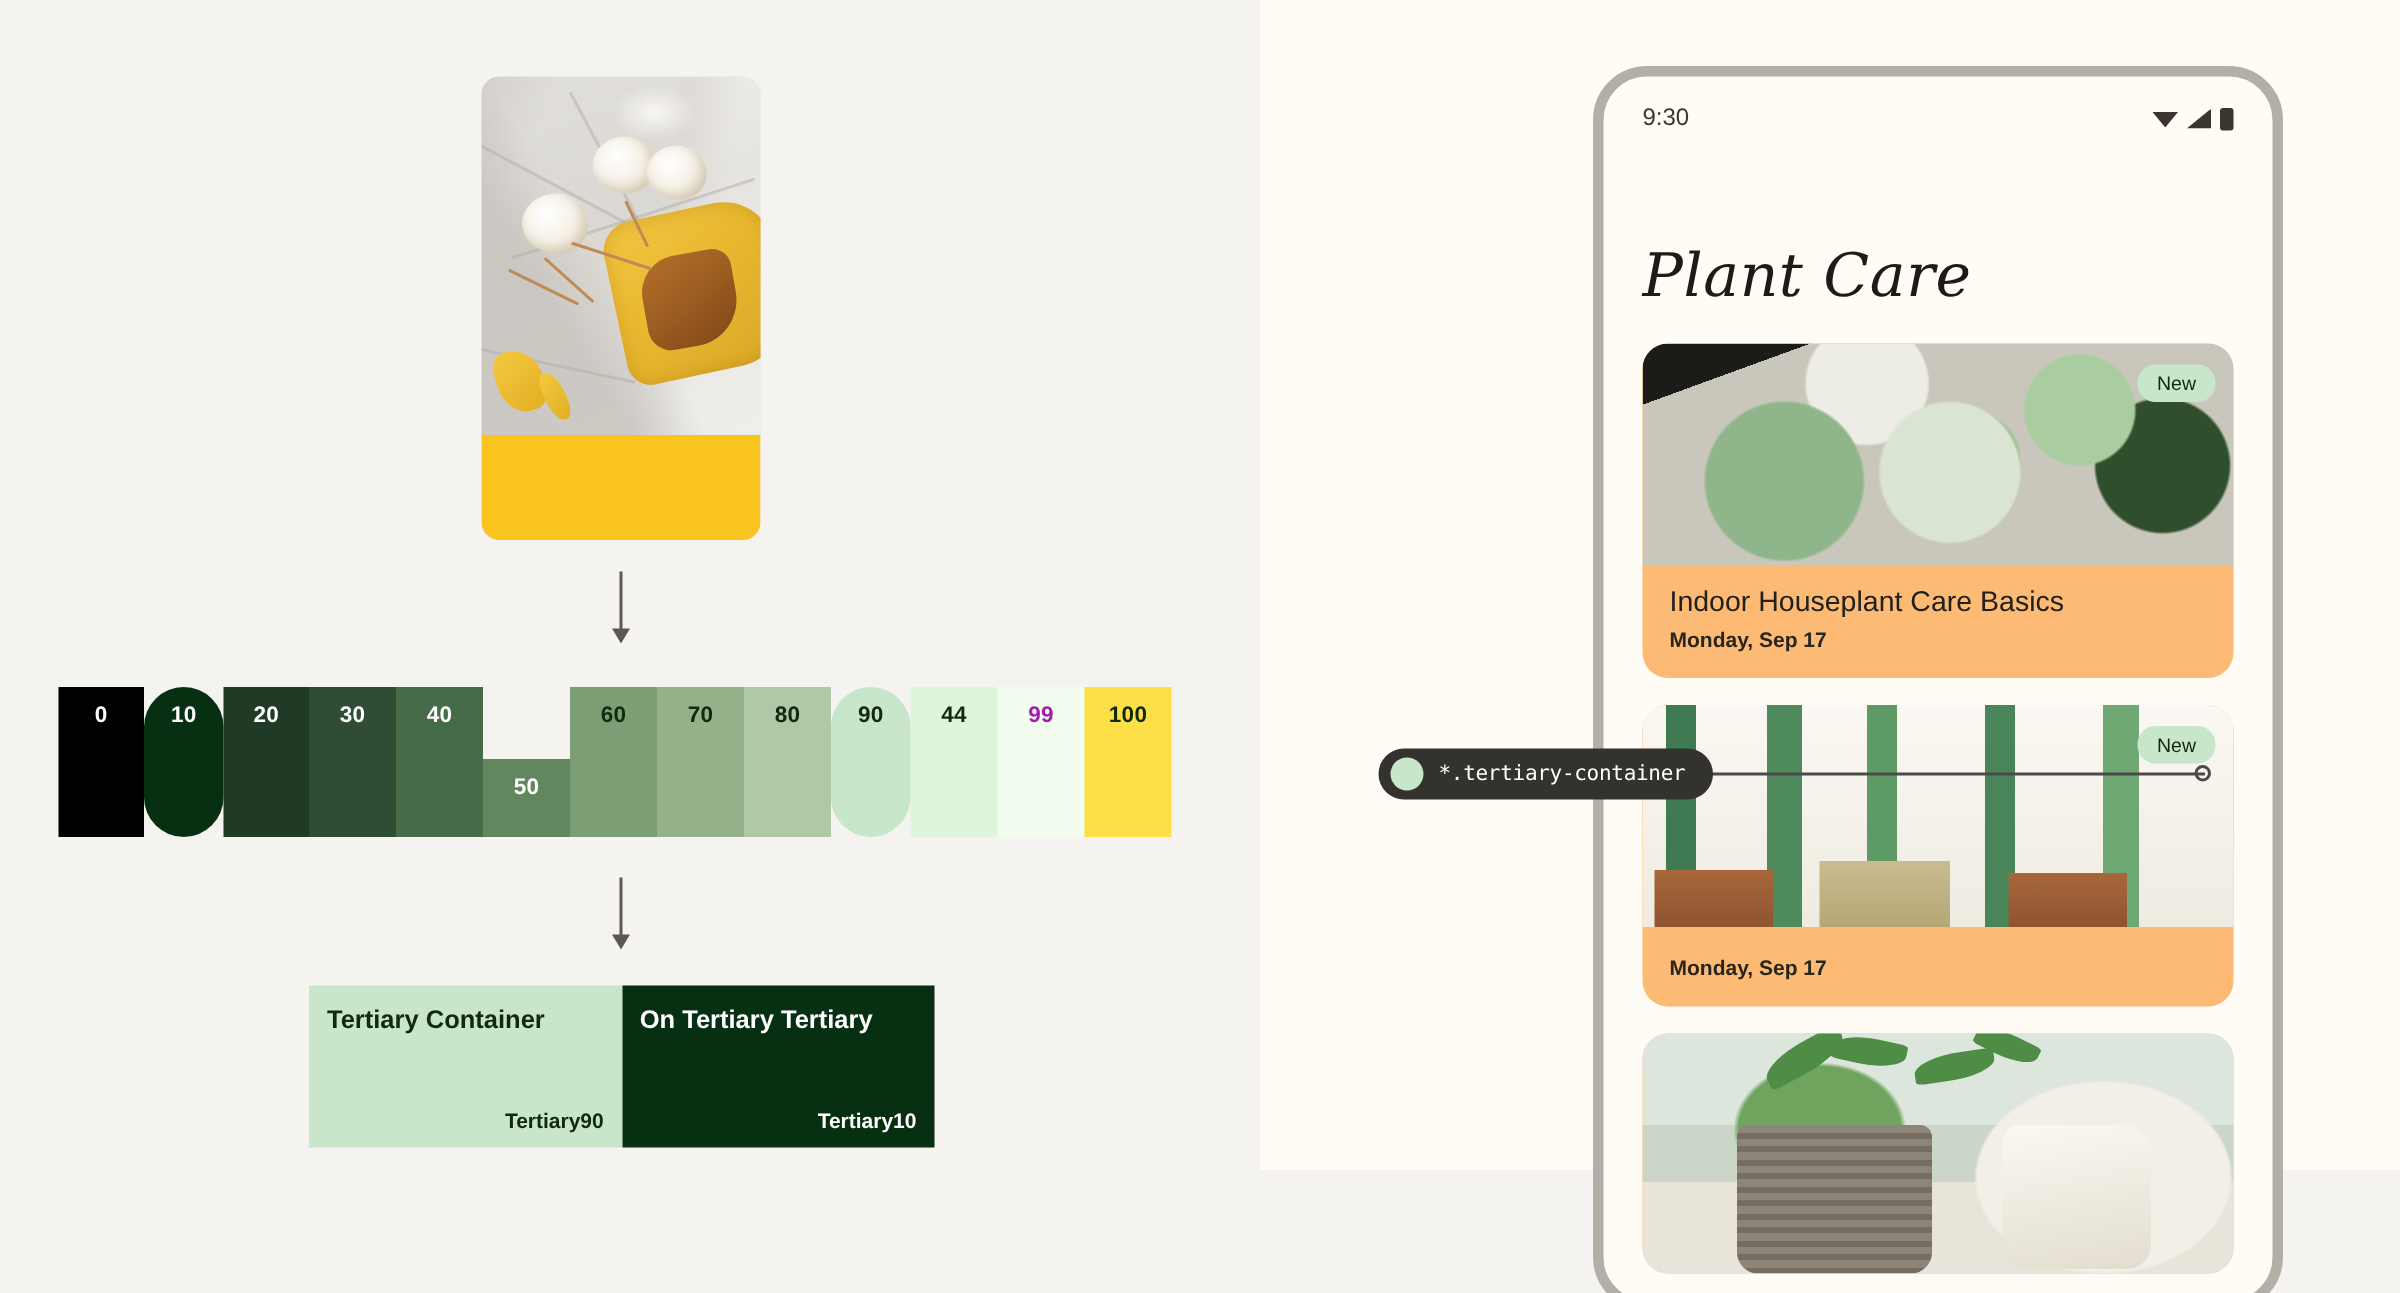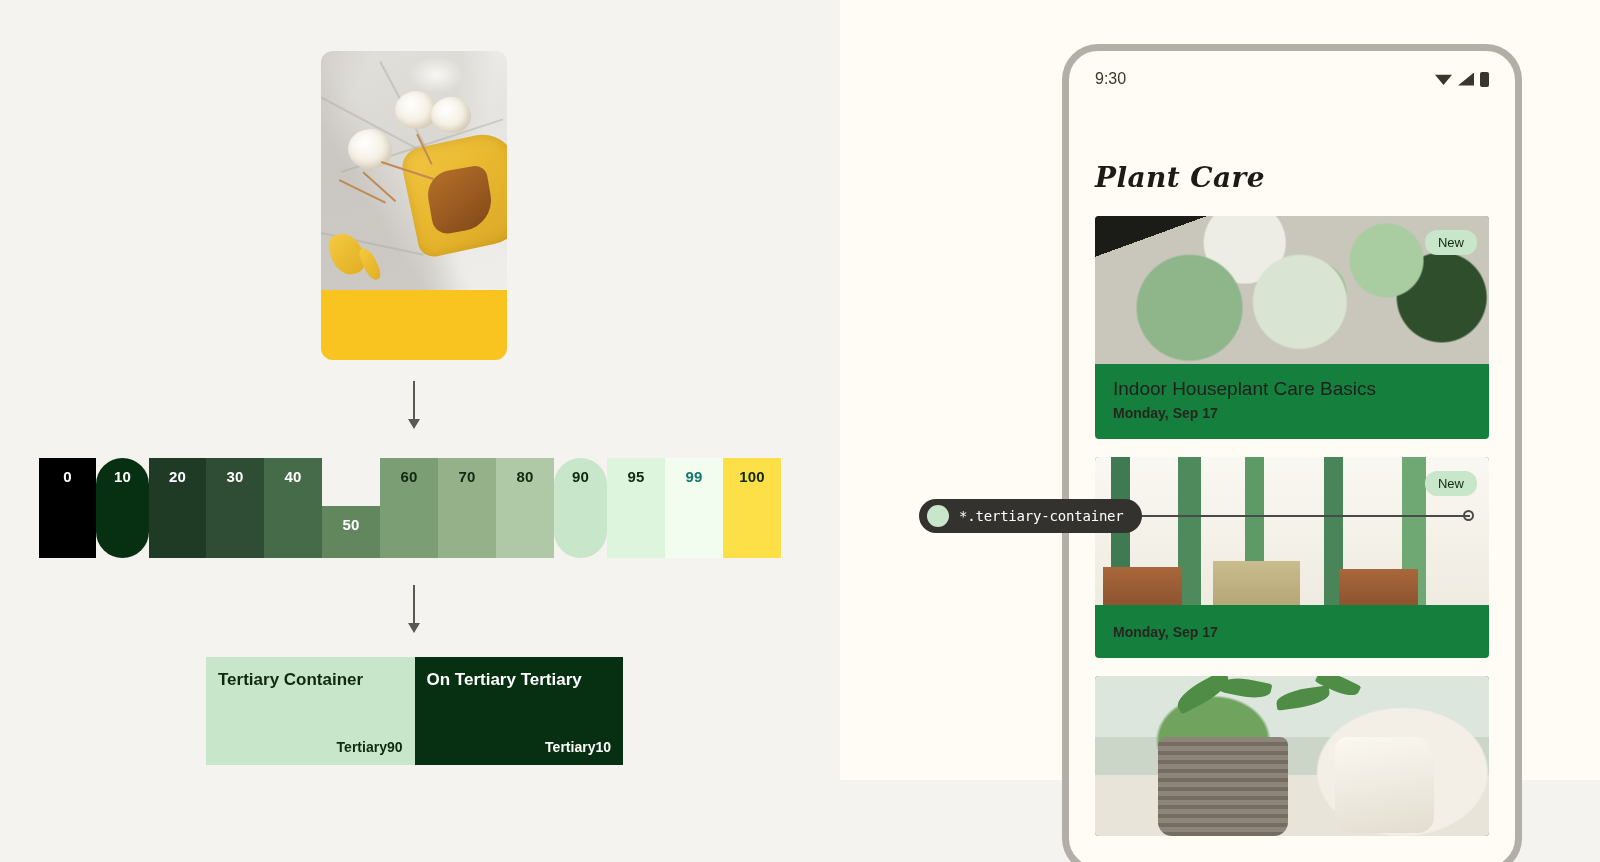--- a/index.html
+++ b/index.html
@@ -136,28 +136,28 @@
   }
   .ico-signal {
     width: 16px; height: 13px; background: #3C352B;
     clip-path: polygon(100% 0, 100% 100%, 0 100%);
   }
   .ico-battery {
     width: 9px; height: 15px; background: #3C352B; border-radius: 2px;
   }
   .app-title {
     font-family: "DejaVu Serif", serif;
-    font-weight: 700; font-style: italic;
-    font-size: 28px; color: #1C1B17;
+    font-weight: 400; font-style: italic;
+    font-size: 40px; color: #1C1B17;
     padding: 54px 0 22px 26px; letter-spacing: .4px;
   }
   .cards { padding: 0 26px; display: flex; flex-direction: column; gap: 18px; }
   .card {
-    border-radius: 4px; overflow: hidden;
-    background: #15803d; position: relative;
+    border-radius: 17px; overflow: hidden;
+    background: #fdba74; position: relative;
   }
   .card-media { height: 148px; position: relative; overflow: hidden; }
   .badge {
     position: absolute; right: 12px; top: 14px;
     background: #C8E6C9; color: #10290F;
     font-size: 13px; font-weight: 500;
     padding: 5px 13px; border-radius: 12px;
     z-index: 4;
   }
   .card-body { padding: 14px 18px 18px 18px; }
@@ -300,23 +300,23 @@
         <div class="sw" style="background: rgb(149, 177, 137); color: rgb(16, 41, 15); width: 58px;">
           <span>70</span>
         </div>
         <div class="sw" style="background: rgb(175, 200, 165); color: rgb(16, 41, 15); width: 58px;">
           <span>80</span>
         </div>
         <div class="sw sel" style="background: rgb(200, 230, 201); color: rgb(16, 41, 15); width: 53px;">
           <span>90</span>
         </div>
         <div class="sw" style="background: rgb(222, 245, 221); color: rgb(16, 41, 15); width: 58px;">
-          <span>95</span>
-        </div>
-        <div class="sw" style="background: rgb(242, 252, 239); color: #0f766e; width: 58px;">
+          <span>44</span>
+        </div>
+        <div class="sw" style="background: rgb(242, 252, 239); color: #a21caf; width: 58px;">
           <span>99</span>
         </div>
         <div class="sw" style="background: #fde047; color: rgb(16, 41, 15); width: 58px;">
           <span>100</span>
         </div>
       </div>
 
     <div class="arrow" style="left:408px;top:585px;width:12px;height:48px;">
       <div class="shaft"></div>
         <div class="head"></div>

